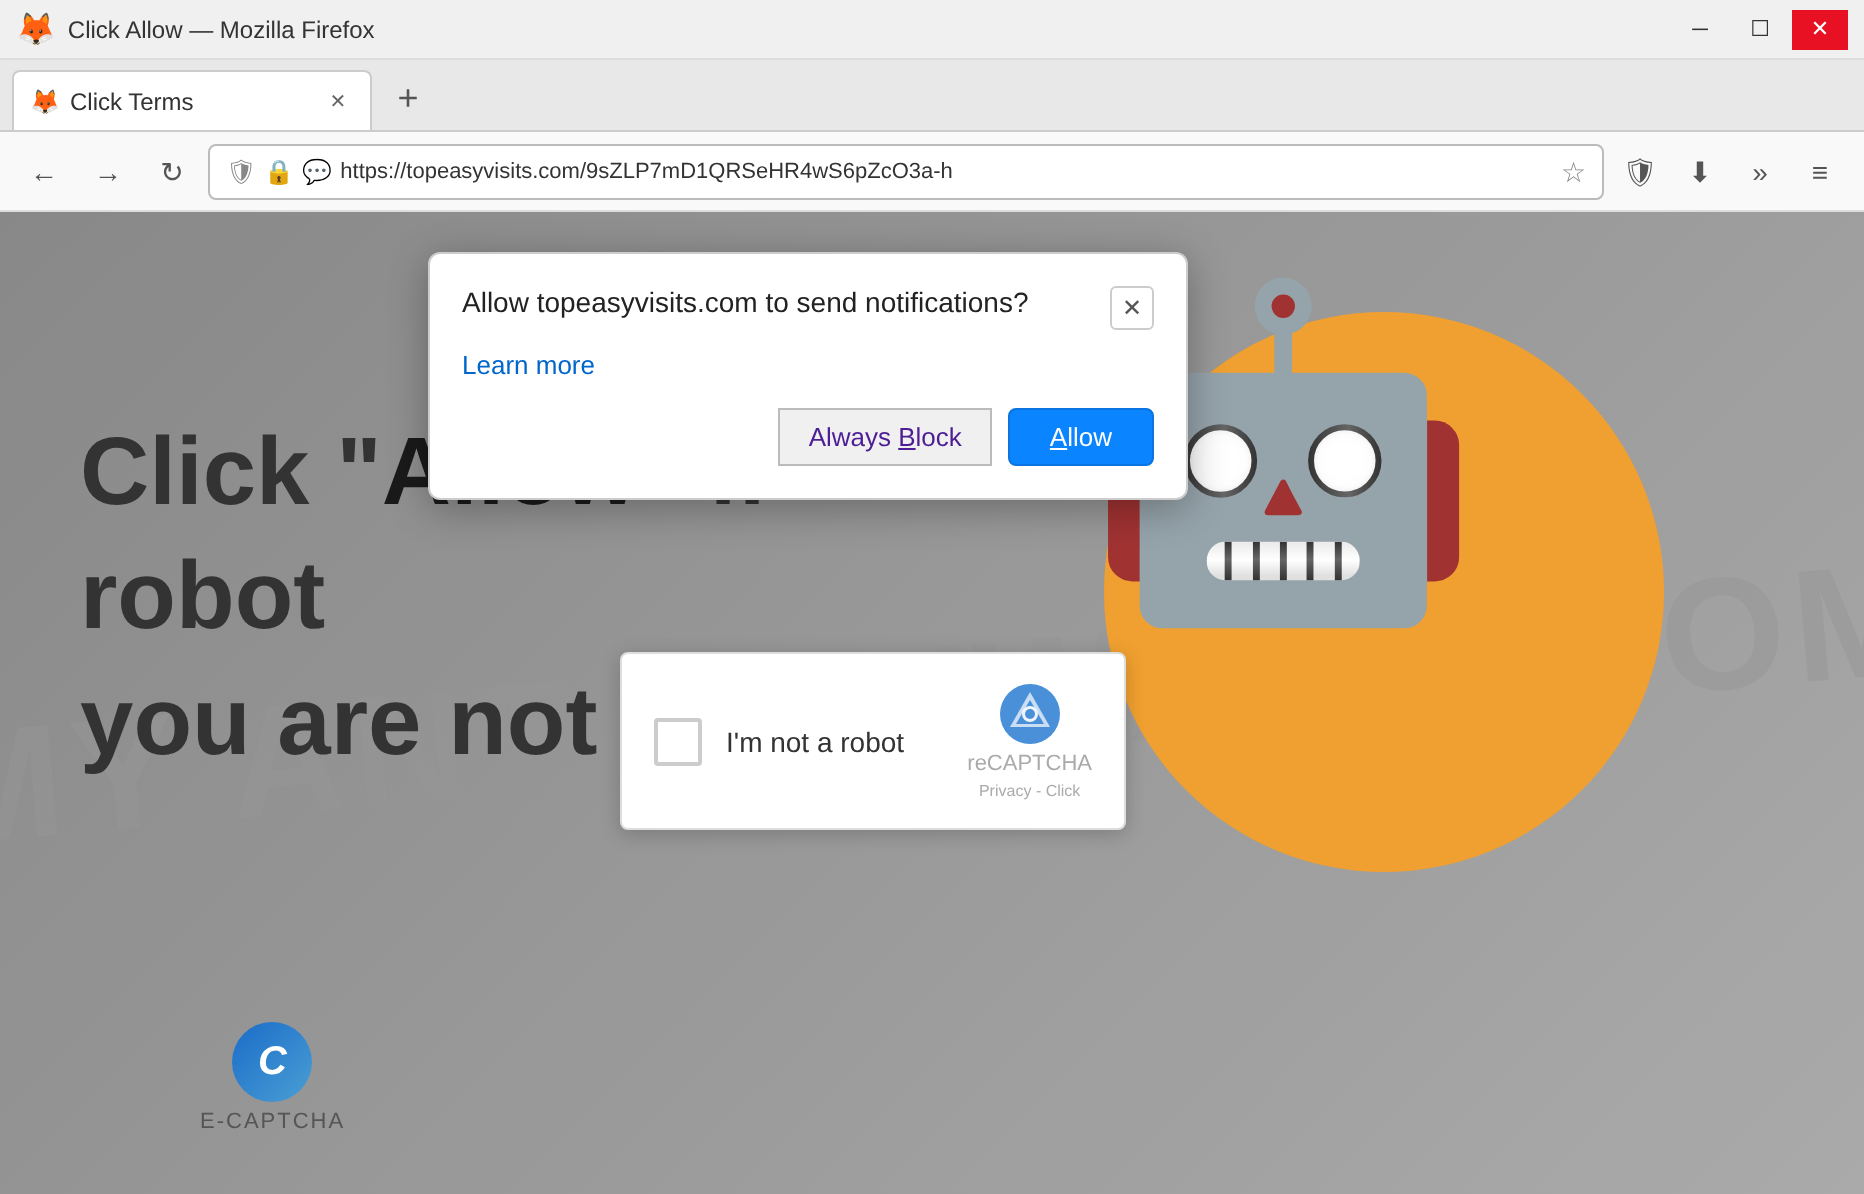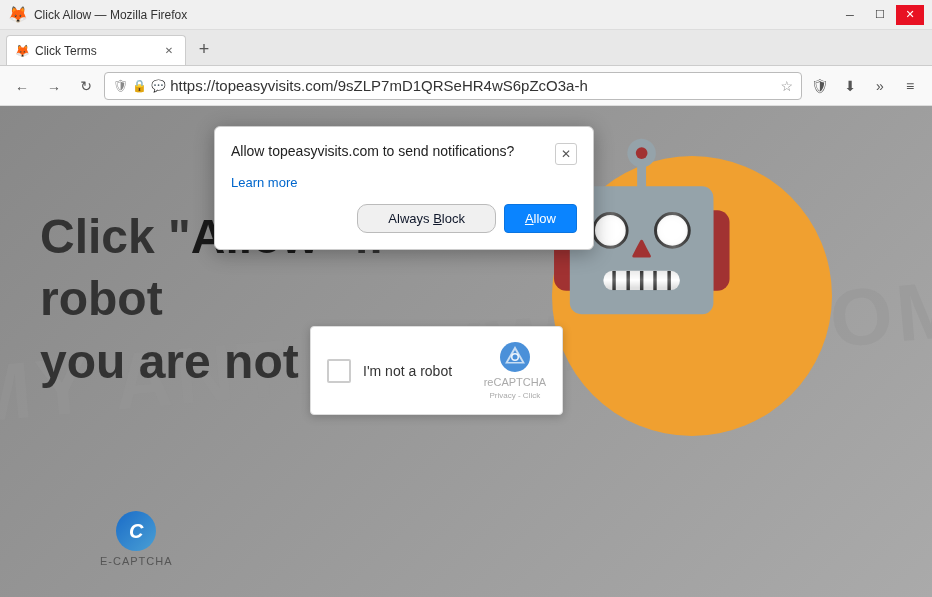--- a/index.html
+++ b/index.html
@@ -146,21 +146,21 @@
       gap: 4px;
       font-size: 12px;
       color: #333;
     }
     .address-icon {
       color: #888;
       font-size: 12px;
     }
     .address-text {
       flex: 1;
-      font-size: 15px;
+      font-size: 11px;
       color: #333;
       white-space: nowrap;
       overflow: hidden;
       text-overflow: ellipsis;
     }
     .address-star {
       color: #888;
       font-size: 14px;
     }
     .toolbar-icons {
@@ -337,27 +337,27 @@
       cursor: pointer;
       display: block;
       margin-bottom: 14px;
     }
     .notification-buttons {
       display: flex;
       gap: 8px;
       justify-content: flex-end;
     }
     .btn-always-block {
-      padding: 6px 30px;
+      padding: 6px 14px;
       background: #f0f0f0;
       border: 1px solid #bbb;
-      border-radius: 10px;
+      border-radius: 0;
       font-size: 13px;
       cursor: pointer;
-      color: #0f172a;
+      color: #4c1d95;
     }
     .btn-allow {
       padding: 6px 20px;
       background: #0a84ff;
       border: 1px solid #0a74e0;
       border-radius: 4px;
       font-size: 13px;
       cursor: pointer;
       color: white;
       font-weight: 500;

